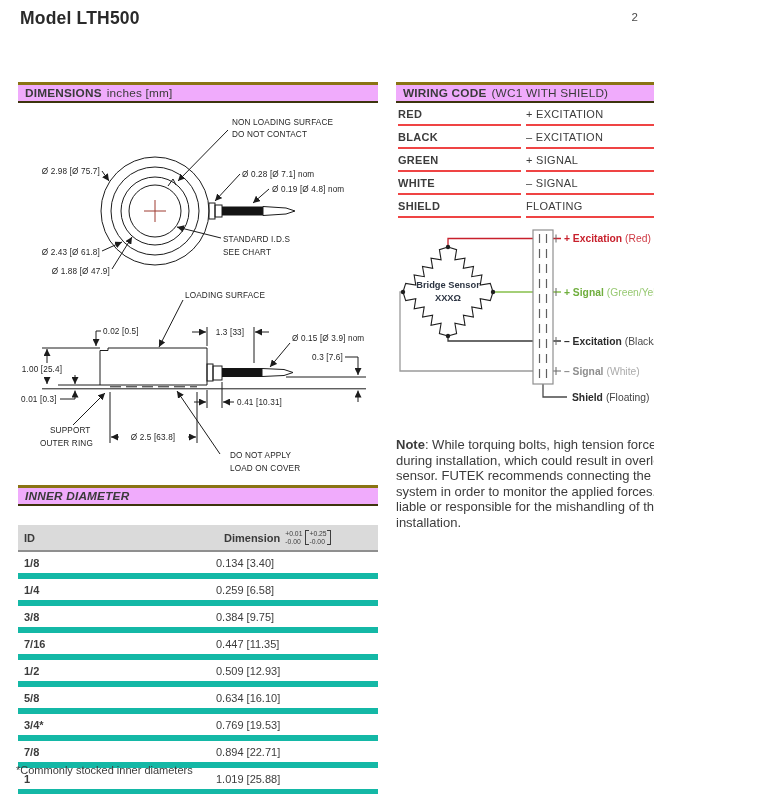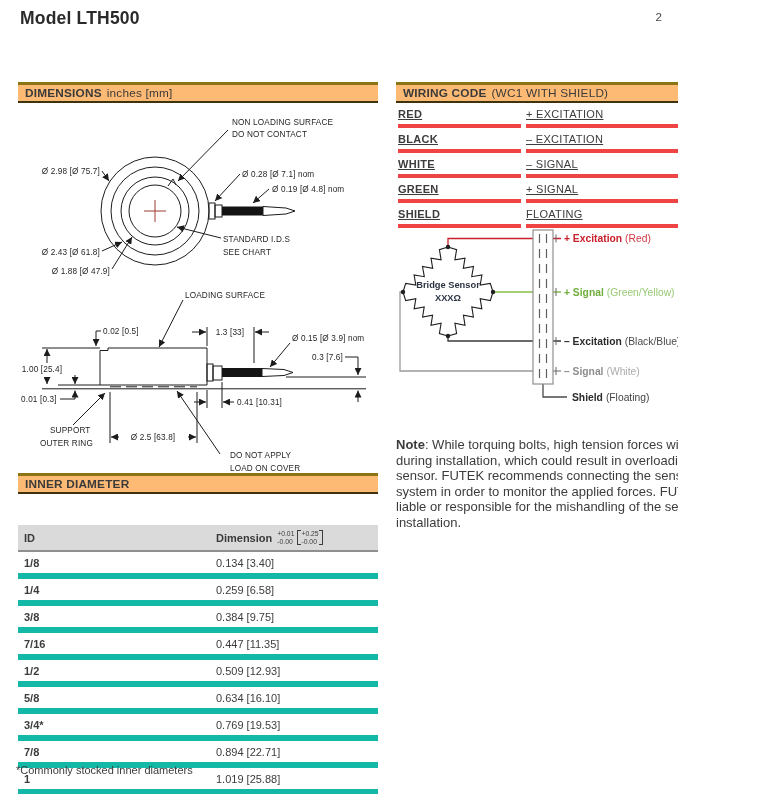--- a/index.html
+++ b/index.html
@@ -1,52 +1,52 @@
 <!DOCTYPE html>
 <html><head>
 <meta charset="utf-8">
 <style>
   html,body{margin:0;padding:0;background:#fff;}
   .page{position:relative;width:654px;height:794px;background:#ffffff;
-        font-family:"Liberation Sans",sans-serif;color:#3d3d3d;overflow:hidden;padding-left:24px;}
+        font-family:"Liberation Sans",sans-serif;color:#3d3d3d;overflow:hidden;}
   .title{position:absolute;left:20px;top:8px;font-size:17.5px;font-weight:bold;
          color:#2a2a2a;letter-spacing:.2px;}
   .pagenum{position:absolute;right:16px;top:11px;font-size:11.5px;color:#4a4a4a;}
 
-  .bar{position:absolute;height:21px;box-sizing:border-box;background:#fdba74;
+  .bar{position:absolute;height:21px;box-sizing:border-box;background:#f0abfc;
        border-top:3px solid #8a7413;border-bottom:2px solid #3d340d;
        padding:1px 0 0 7px;font-size:11.8px;line-height:15px;color:#3a3a3a;letter-spacing:.2px;}
   .bar .bb{font-weight:bold;}
   .bar .br{margin-left:5px;}
   #bar-dim{left:18px;top:82px;width:360px;}
   #bar-wir{left:396px;top:82px;width:350px;}
-  #bar-id{left:18px;top:473px;width:360px;}
+  #bar-id{left:18px;top:485px;width:360px;font-style:italic;}
 
   svg{position:absolute;}
   #dims{left:18px;top:105px;}
   #bridge{left:396px;top:222px;}
   svg text{font-family:"Liberation Sans",sans-serif;}
   .dl{font-size:8.2px;fill:#252525;letter-spacing:.15px;}
   .ln{stroke:#1c1c1c;stroke-width:1;fill:none;}
   .zz{stroke:#1f1f1f;stroke-width:1.1;fill:none;}
   .bt{font-size:9.3px;font-weight:bold;fill:#2c3442;}
   .wl{font-size:10.3px;font-weight:bold;}
   .wp{font-size:10.3px;font-weight:normal;}
 
   .wtable{position:absolute;left:393px;top:103px;width:360px;
           border-collapse:separate;border-spacing:5px 0;font-size:11px;}
-  .wtable td{border-bottom:4px solid #ef4444;height:21px;padding:0;color:#3c3c3c;letter-spacing:.3px;text-decoration:underline;}
+  .wtable td{border-bottom:2px solid #ef4444;height:21px;padding:0;color:#3c3c3c;letter-spacing:.3px;}
   .wtable td.wcol{width:123px;font-weight:bold;}
 
   .idtable{position:absolute;left:18px;top:525px;width:360px;border-collapse:collapse;font-size:11px;}
   .idtable th{background:#dadada;height:25px;text-align:left;font-weight:bold;
               border-bottom:2px solid #8f8f8f;padding:0;color:#3a3a3a;}
   .idtable th.c1{width:190px;padding-left:6px;}
   .idtable th.c2{padding-left:2px;}
-  .hflex{display:flex;align-items:center;}
+  .hflex{display:flex;align-items:center;margin-left:8px;}
   .dimh{font-weight:bold;}
   .tolstack{display:inline-flex;flex-direction:column;font-size:6.8px;line-height:7.2px;
             font-weight:normal;margin-left:5px;color:#3d3d3d;}
   .brk{position:relative;padding:0 4px;margin-left:3px;}
   .brk::before{content:"";position:absolute;left:0;top:0;bottom:0;width:3px;
                border:1px solid #3d3d3d;border-right:none;}
   .brk::after{content:"";position:absolute;right:0;top:0;bottom:0;width:3px;
               border:1px solid #3d3d3d;border-left:none;}
   .idtable td{height:21px;border-bottom:6px solid #14b8a6;padding:0;color:#3c3c3c;}
   .idtable td.c1{padding-left:6px;font-weight:bold;}
@@ -181,26 +181,26 @@
     <tbody id="wiring-body">
         <tr>
           <td class="wcol">RED</td>
           <td>+ EXCITATION</td>
         </tr>
         <tr>
           <td class="wcol">BLACK</td>
           <td>– EXCITATION</td>
         </tr>
         <tr>
+          <td class="wcol">GREEN</td>
+          <td>+ SIGNAL</td>
+        </tr>
+        <tr>
           <td class="wcol">WHITE</td>
           <td>– SIGNAL</td>
-        </tr>
-        <tr>
-          <td class="wcol">GREEN</td>
-          <td>+ SIGNAL</td>
         </tr>
         <tr>
           <td class="wcol">SHIELD</td>
           <td>FLOATING</td>
         </tr>
       </tbody>
   </table>
 
   <svg id="bridge" width="350" height="198" viewBox="0 0 350 198">
 

